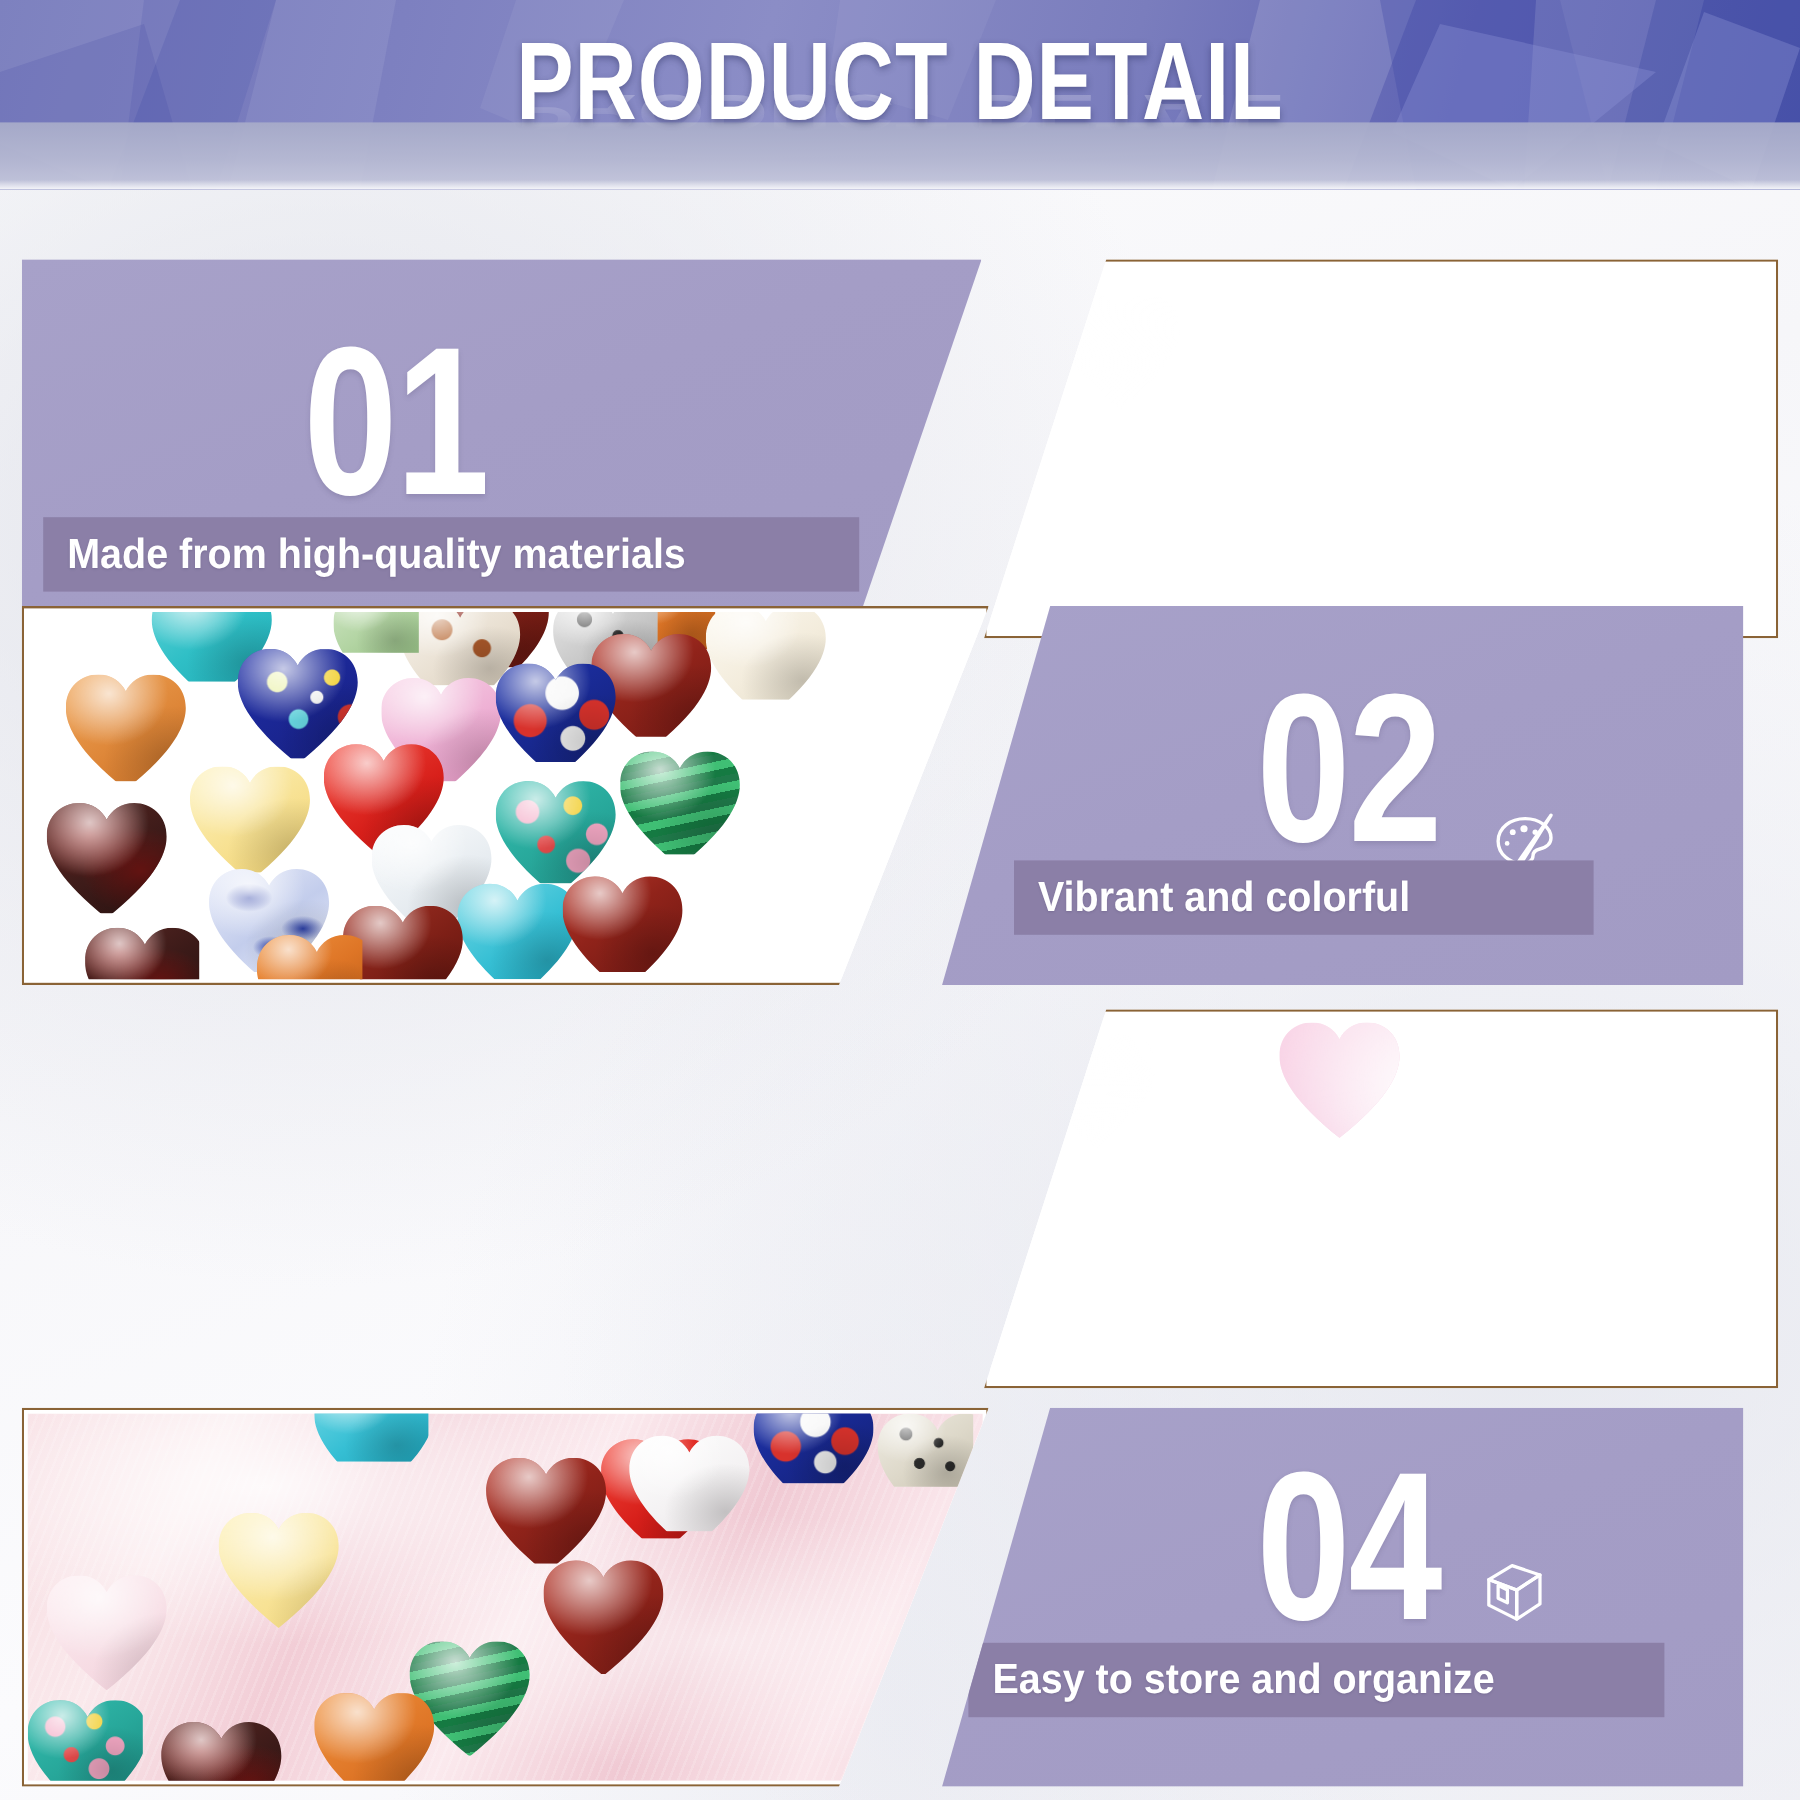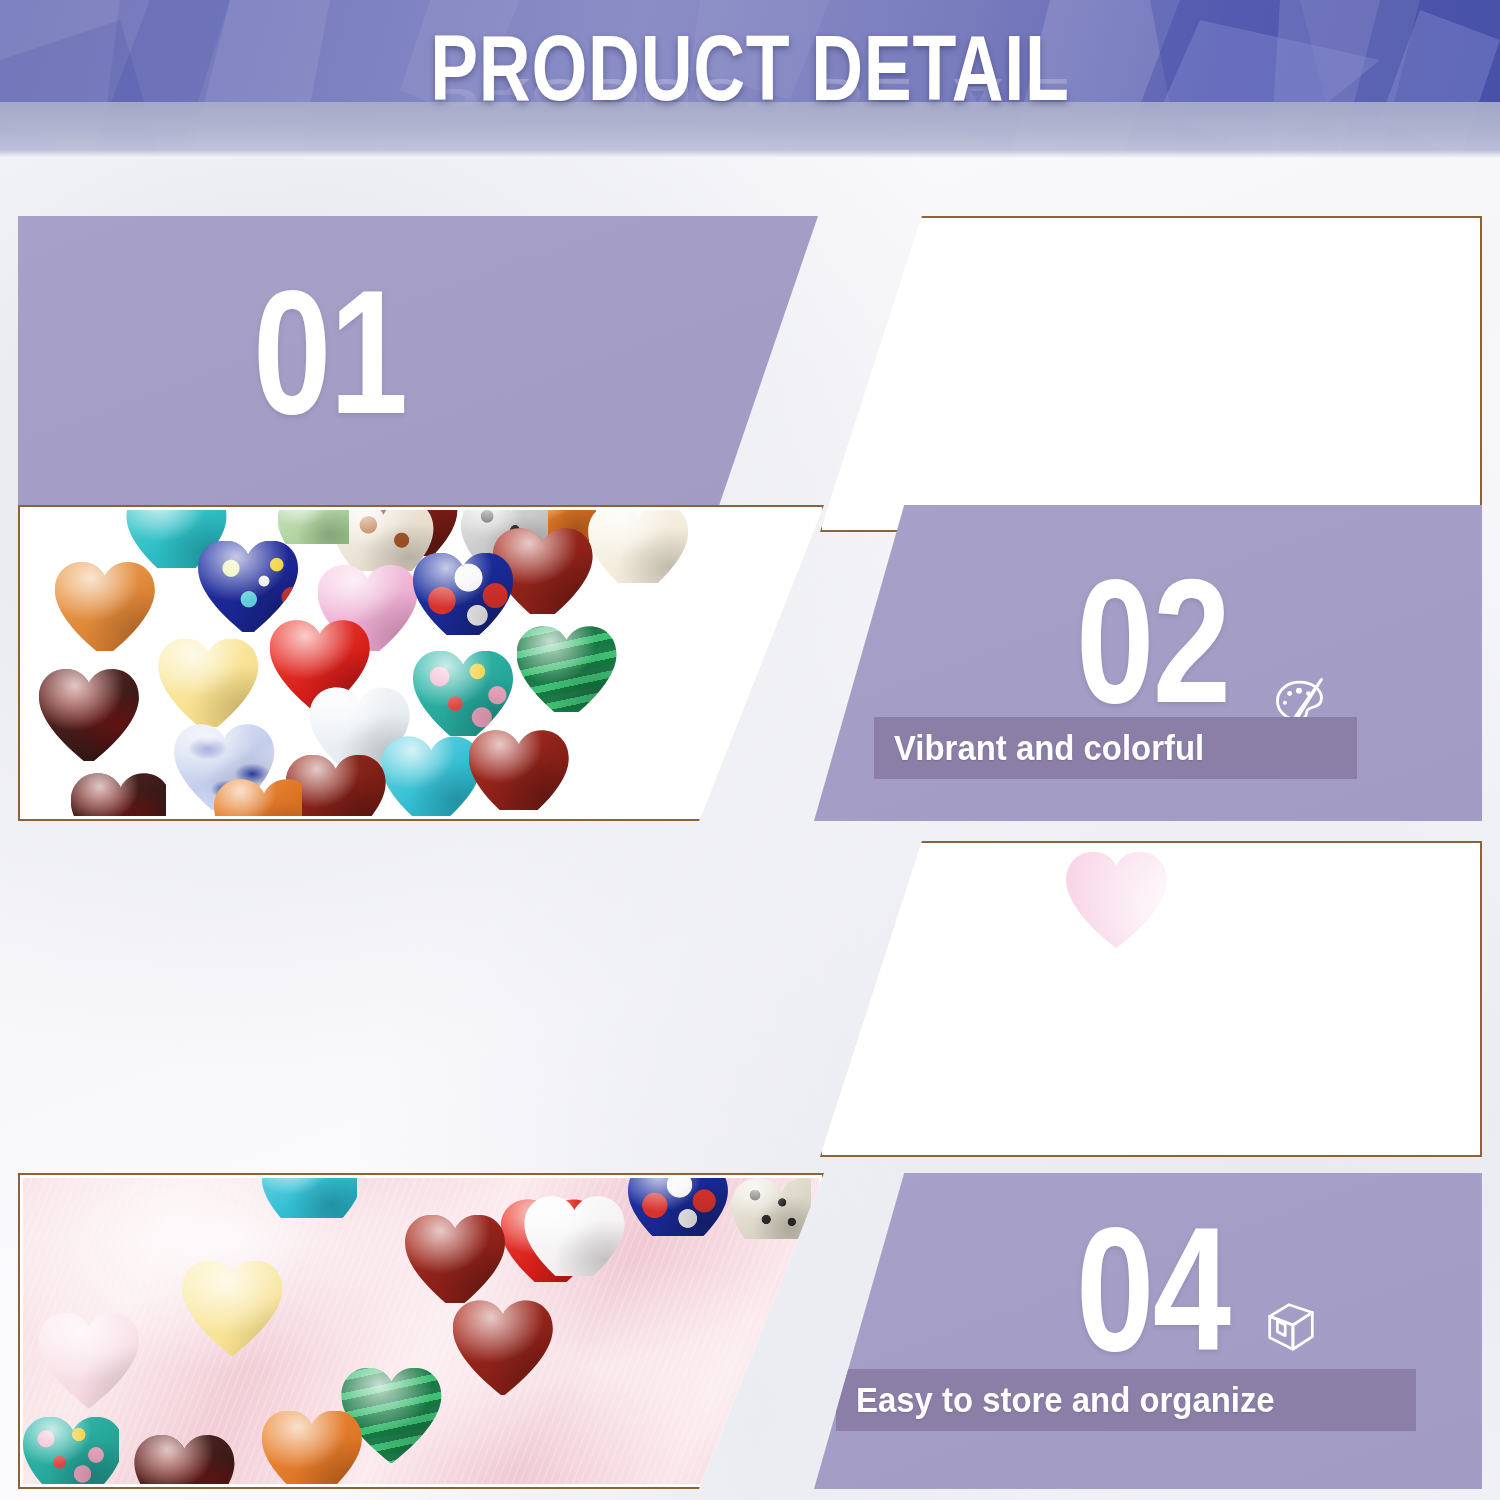--- a/index.html
+++ b/index.html
@@ -93,21 +93,21 @@
   .row.r3 { top: 663px; }
   .row.r4 { top: 995px; }
 
   .cell {
     position: absolute; top: 0; height: 316px;
     overflow: hidden;
   }
   .cell.left  { left: 0;   width: 800px; }
   .cell.right { left: 802px; width: 662px; }
   .cell.left-wide  { left: 0;   width: 806px; }
-  .cell.right-wide { left: 796px; width: 668px; text-align: center; }
+  .cell.right-wide { left: 767px; width: 668px; text-align: center; }
 
   
   .clip-info-l  { clip-path: polygon(0 0, 100% 0, 86.5% 100%, 0 100%); }
   .clip-photo-r { clip-path: polygon(15.4% 0, 100% 0, 100% 100%, 0 100%); }
   .clip-photo-l { clip-path: polygon(0 0, 100% 0, 84.5% 100%, 0 100%); }
   .clip-info-r  { clip-path: polygon(13.5% 0, 100% 0, 100% 100%, 0 100%); }
 
   
   .info {
     position: relative; width: 100%; height: 100%;
@@ -333,20 +333,23 @@
   </div>
 
   <div class="rows">
 
     <div class="row r1">
 
       <div class="cell left clip-info-l">
         <div class="info align-left p1 r1">
           <div class="num">01</div>
 
+          <div class="label-bar">
+            <span class="label-text">Made from high-quality materials</span>
+          </div>
         </div>
       </div>
 
       <div class="cell right clip-photo-r">
         <div class="photo">
           <div class="inner">
             <div class="heart sodalite" style="left:9%; top:8%; width:82%; height:104%;">
               <div class="gloss"></div>
             </div>
           </div>

